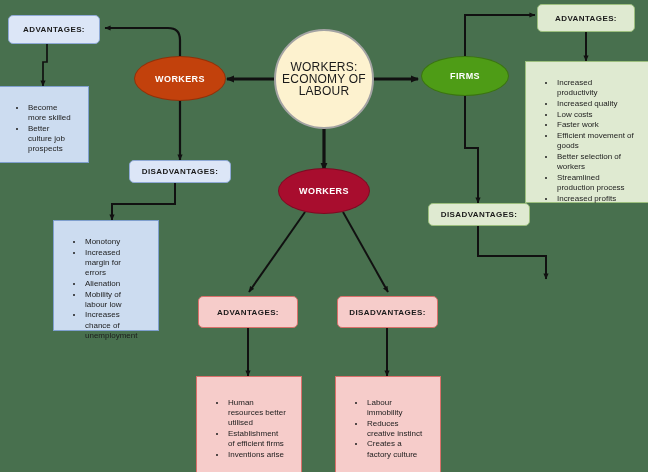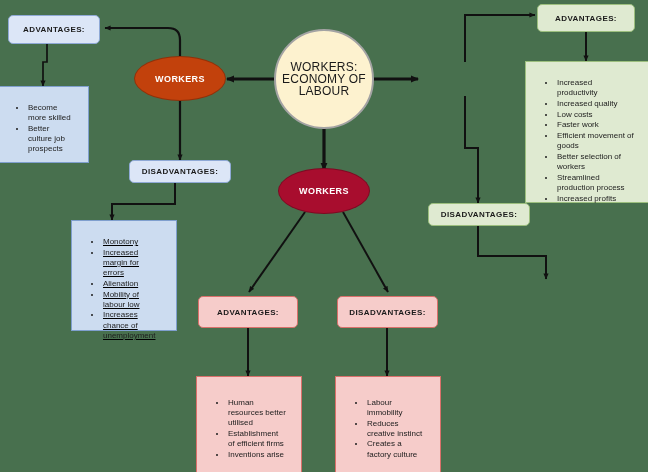--- a/index.html
+++ b/index.html
@@ -160,30 +160,33 @@
     <ul>
       <li>Become more skilled</li>
       <li>Better culture job prospects</li>
     </ul>
   </div>
 
   <div class="node pill pill-blue" style="left:129px; top:160px; width:102px; height:23px;">
     <span>DISADVANTAGES:</span>
   </div>
 
-  <div class="listbox listbox-blue" style="position:absolute; left:71px; top:220px; width:102px; height:101px;text-decoration:underline;">
+  <div class="listbox listbox-blue" style="position:absolute; left:53px; top:220px; width:102px; height:101px;">
     <ul>
       <li>Monotony</li>
       <li>Increased margin for errors</li>
       <li>Alienation</li>
       <li>Mobility of labour low</li>
       <li>Increases chance of unemployment</li>
     </ul>
   </div>
 
+  <div class="node ellipse ellipse-firms" style="left:421px; top:56px; width:88px; height:40px;">
+    <span>FIRMS</span>
+  </div>
 
   <div class="node pill pill-green" style="left:537px; top:4px; width:98px; height:28px;">
     <span>ADVANTAGES:</span>
   </div>
 
   <div class="listbox listbox-green" style="position:absolute; left:525px; top:61px; width:120px; height:132px;">
     <ul>
       <li>Increased productivity</li>
       <li>Increased quality</li>
       <li>Low costs</li>

